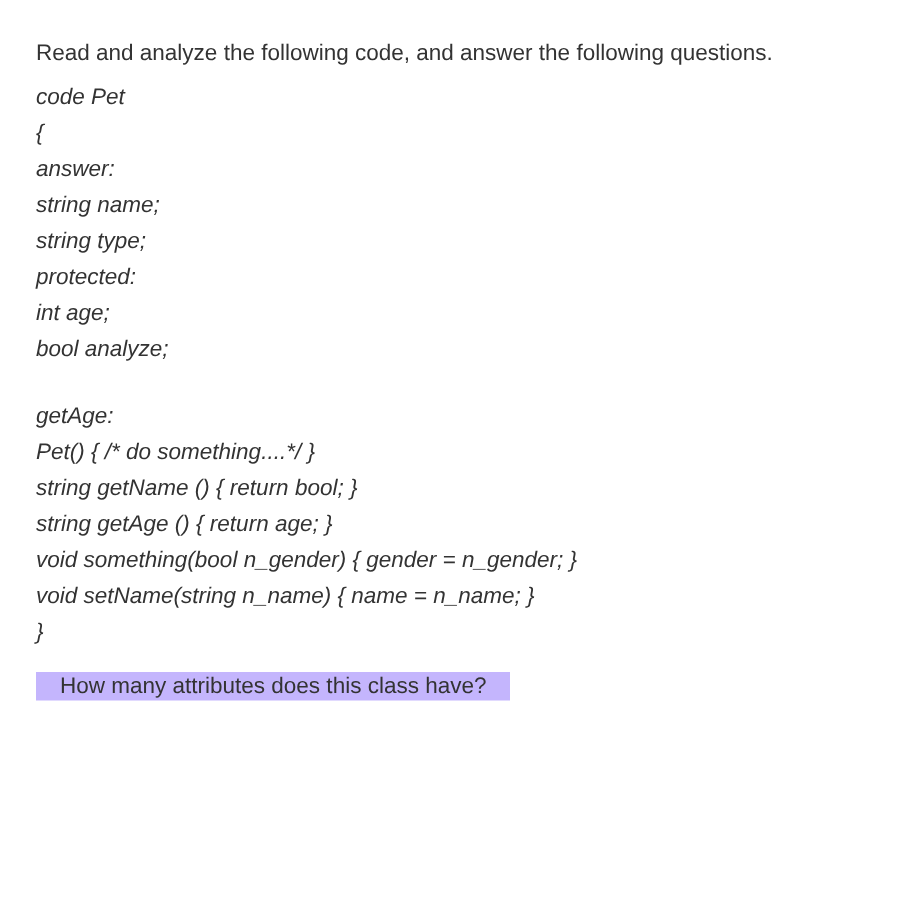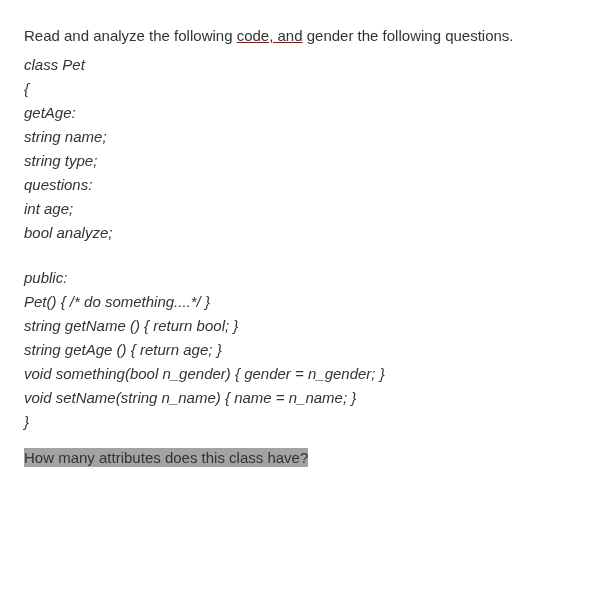--- a/index.html
+++ b/index.html
@@ -19,64 +19,63 @@
     font-style: italic;
     margin: 9px 0;
   }
   .code-line .nolink {
   }
   .wavy {
     text-decoration-style: wavy;
     text-decoration-color: #c00000;
   }
   .plain-under {
-    text-decoration: underline;
     text-decoration-color: #c00000;
   }
   .highlight {
-    background-color: #a3a3a3;
+    background-color: #c4b5fd;
     color: #333;
-    padding: 1px 0;
+    padding: 1px 16px;
   }
   .section-gap {
     height: 12px;
   }
 </style>
 </head>
 <body>
 
 <div class="para">
-  <span>Read and analyze the following </span><span class="plain-under">code, and</span><span> gender the following questions.</span>
+  <span>Read and analyze the following </span><span class="plain-under">code, and</span><span> answer the following questions.</span>
 </div>
 
-<div class="code-line">class Pet</div>
+<div class="code-line">code Pet</div>
 <div class="code-line">{</div>
-<div class="code-line">getAge:</div>
+<div class="code-line">answer:</div>
 
 <div class="code-line">
   <span class="nolink">string </span><span class="wavy">name;</span>
 </div>
 
 <div class="code-line">
   <span class="nolink">string </span><span class="wavy">type;</span>
 </div>
 
-<div class="code-line">questions:</div>
+<div class="code-line">protected:</div>
 
 <div class="code-line">
   <span class="nolink">int </span><span class="wavy">age;</span>
 </div>
 
 <div class="code-line">
   <span class="nolink">bool </span><span class="wavy">analyze;</span>
 </div>
 
 <div class="section-gap"></div>
 
-<div class="code-line">public:</div>
+<div class="code-line">getAge:</div>
 
 <div class="code-line">
   <span class="wavy">Pet()</span><span class="nolink"> { /* do something....*/ }</span>
 </div>
 
 <div class="code-line">
   <span class="nolink">string </span><span class="wavy">getName</span><span class="nolink"> () </span><span class="wavy">{ return</span><span class="nolink"> bool; }</span>
 </div>
 
 <div class="code-line">

